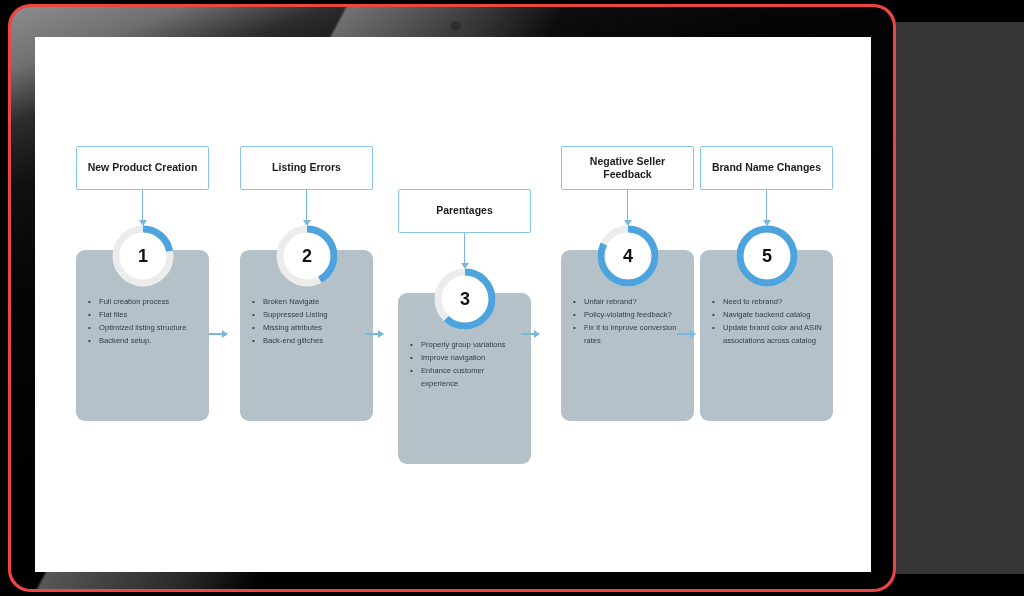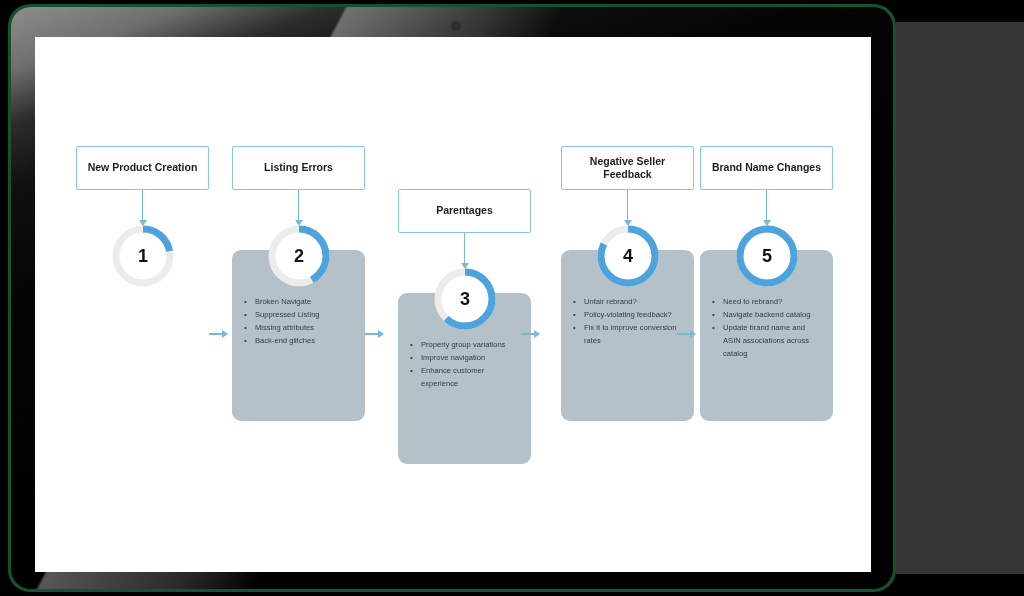--- a/index.html
+++ b/index.html
@@ -14,21 +14,21 @@
   
   .side-panel{
     position:absolute; left:896px; top:22px; width:128px; height:552px;
     background:#363636;
   }
 
   
   .device{
     position:absolute; left:8px; top:4px; width:888px; height:588px;
     border-radius:22px;
-    background:#14532d;
+    background:#ef4444;
     overflow:hidden;
   }
   .device-bezel{
     position:absolute; left:3px; top:3px; width:882px; height:582px;
     border-radius:20px;
     background:
       linear-gradient(118deg,
         rgba(255,255,255,0.00) 0%,
         rgba(255,255,255,0.00) 28%,
         rgba(255,255,255,0.34) 28.3%,
@@ -115,31 +115,39 @@
   <div class="device">
     <div class="device-bezel"></div>
     <div class="camera"></div>
 
     <div class="screen">
       <div class="flow" id="flow">
           <div class="col" style="left: 41px;">
             <div class="title-box">New Product Creation</div>
             <div class="stem"></div>
             <div class="stem-head"></div>
+            <div class="card">
+              <ul class="bullets">
+                <li>Full creation process</li>
+                <li>Flat files</li>
+                <li>Optimized listing structure</li>
+                <li>Backend setup.</li>
+              </ul>
+            </div>
             <div class="ring-wrap">
               <svg viewBox="0 0 70 70">
                 <circle cx="35" cy="35" r="29.5" fill="#ffffff"></circle>
                 <circle cx="35" cy="35" r="27" fill="none" stroke="#ececec" stroke-width="7"></circle>
                 <circle cx="35" cy="35" r="27" fill="none" stroke="#4DA3DD" stroke-width="7" stroke-linecap="butt" stroke-dasharray="37.32 169.65" transform="rotate(-90 35 35)"></circle>
               </svg>
               <div class="ring-num">1</div>
             </div>
           </div>
           <div class="arrow" style="left: 174px; width: 18px;"></div>
-          <div class="col" style="left: 197px;">
+          <div class="col" style="left: 205px;">
             <div class="title-box">Listing Errors</div>
             <div class="stem"></div>
             <div class="stem-head"></div>
             <div class="card">
               <ul class="bullets">
                 <li>Broken Navigate</li>
                 <li>Suppressed Listing</li>
                 <li>Missing attributes</li>
                 <li>Back-end glitches</li>
               </ul>
@@ -197,21 +205,21 @@
           </div>
           <div class="arrow" style="left: 642px; width: 18px;"></div>
           <div class="col" style="left: 665px;">
             <div class="title-box">Brand Name Changes</div>
             <div class="stem"></div>
             <div class="stem-head"></div>
             <div class="card">
               <ul class="bullets">
                 <li>Need to rebrand?</li>
                 <li>Navigate backend catalog</li>
-                <li>Update brand name and ASIN associations across catalog</li>
+                <li>Update brand color and ASIN associations across catalog</li>
               </ul>
             </div>
             <div class="ring-wrap">
               <svg viewBox="0 0 70 70">
                 <circle cx="35" cy="35" r="29.5" fill="#ffffff"></circle>
                 <circle cx="35" cy="35" r="27" fill="none" stroke="#ececec" stroke-width="7"></circle>
                 <circle cx="35" cy="35" r="27" fill="none" stroke="#4DA3DD" stroke-width="7" stroke-linecap="butt" stroke-dasharray="169.65 169.65" transform="rotate(-90 35 35)"></circle>
               </svg>
               <div class="ring-num">5</div>
             </div>

